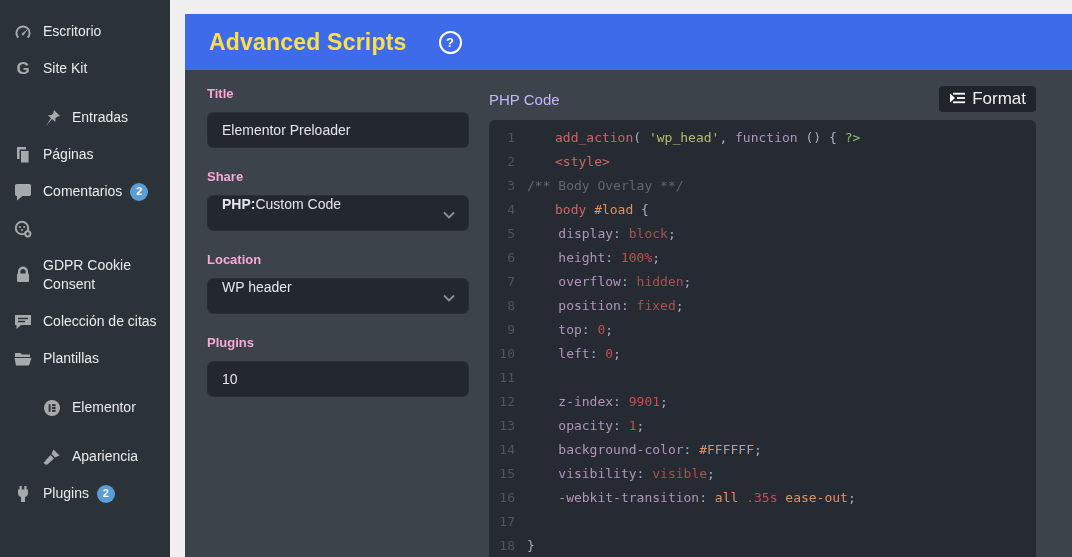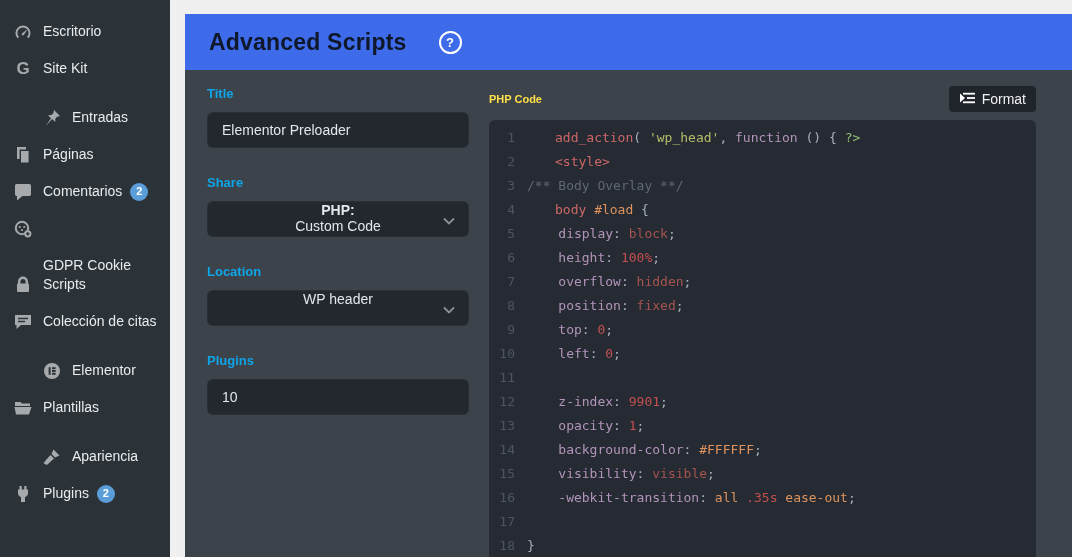--- a/index.html
+++ b/index.html
@@ -9,21 +9,21 @@
     background:#f0f0f1;
     position:relative;
   }
 
   
   .sidebar {
     position:absolute; left:0; top:0; width:170px; height:100%;
     background:var(--sidebar-bg); padding-top:13px;
   }
   .sb-item {
-    display:flex; align-items:flex-end;
+    display:flex; align-items:center;
     padding:9px 8px 9px 13px;
     color:#e9ebed; font-size:14px; line-height:19px; cursor:pointer;
   }
   .sb-item.gap-before { margin-top:12px;padding-left:42px; }
   .sb-icon {
     width:20px; height:19px; flex:none; margin-right:10px;
     display:flex; align-items:center; justify-content:center;
   }
   .sb-icon svg { display:block; }
   .g-letter { font-weight:bold; font-size:17px; color:var(--icon-gray); line-height:19px; }
@@ -39,68 +39,68 @@
   
   .panel {
     position:absolute; left:185px; top:14px; right:0; bottom:0;
     background:var(--panel-bg);
     display:flex; flex-direction:column;
   }
   .panel-header {
     height:56px; flex:none; background:var(--accent);
     display:flex; align-items:center; padding:0 24px;
   }
-  .panel-title { color:#0f172a; font-size:23px; font-weight:bold; letter-spacing:.2px; }
+  .panel-title { color:#fde047; font-size:23px; font-weight:bold; letter-spacing:.2px; }
   .help-icon {
     width:23px; height:23px; margin-left:32px; cursor:pointer;
     border:2px solid #fff; border-radius:50%;
     color:#fff; font-size:13px; font-weight:bold;
     display:flex; align-items:center; justify-content:center;
   }
 
   .panel-body {
     flex:1; min-height:0;
     display:flex; gap:20px;
     padding:16px 36px 0 22px;
   }
 
   
   .form-col { width:262px; flex:none; }
   .fld-label {
-    color:#0ea5e9; font-size:13px; font-weight:bold;
+    color:#f9a8d4; font-size:13px; font-weight:bold;
     margin-bottom:10px; height:16px;
   }
   .field, .field-input {
     width:100%; height:36px;
     background:var(--field-bg);
     border:1px solid rgba(255,255,255,0.04);
     border-radius:6px;
     color:#e3e6ea; font-size:14px;
     padding:0 14px;
-    margin-bottom:27px;
+    margin-bottom:21px;
     font-family:"Liberation Sans", sans-serif;
   }
   .field-input { display:block; outline:none; }
   .field.select {
-    display:flex; align-items:center; cursor:pointer; position:relative;flex-direction:column;
+    display:flex; cursor:pointer; position:relative;
   }
   .select .chevron { position:absolute; right:12px; top:12px; }
   .bold-part { font-weight:bold; }
 
   
   .editor-col { flex:1; min-width:0; display:flex; flex-direction:column; }
   .editor-head {
     display:flex; justify-content:space-between; align-items:center;
     height:26px; margin-bottom:8px;
   }
-  .editor-label { color:#fde047; font-size:11px; font-weight:bold; }
+  .editor-label { color:#c4b5fd; font-size:15px; font-weight:normal; }
   .format-btn {
     height:26px; padding:0 10px; border:none; border-radius:4px;
     background:var(--button-bg); color:#f0f0f1;
-    font-size:14px; font-family:"Liberation Sans", sans-serif;
+    font-size:17px; font-family:"Liberation Sans", sans-serif;
     display:flex; align-items:center; gap:7px; cursor:pointer;
   }
   .editor {
     flex:1; overflow:hidden;
     background:var(--editor-bg);
     border-radius:6px 6px 0 0;
     padding-top:6px;
     font-family:"DejaVu Sans Mono", monospace; font-size:13px;
   }
   .code-line { display:flex; height:24px; line-height:24px; white-space:pre; }
@@ -174,51 +174,51 @@
           </svg>
         </span>
       </div>
       <div class="sb-item">
         <span class="sb-icon">
           <svg viewBox="0 0 20 20" width="20" height="20">
             <path fill="none" stroke="var(--icon-gray)" stroke-width="2.4" d="M6.2 9V6.5a3.8 3.8 0 0 1 7.6 0V9"></path>
             <rect x="4" y="8.6" width="12" height="8.4" rx="1" fill="var(--icon-gray)"></rect>
           </svg>
         </span>
-        <span class="sb-label">GDPR Cookie Scripts</span>
+        <span class="sb-label">GDPR Cookie Consent</span>
       </div>
       <div class="sb-item">
         <span class="sb-icon">
           <svg viewBox="0 0 20 20" width="20" height="20">
             <path fill="var(--icon-gray)" d="M2 3h16v10H8l-4.5 4V13H2z"></path>
             <path d="M5 6.5h10M5 9.5h7" stroke="var(--sidebar-bg)" stroke-width="1.5"></path>
           </svg>
         </span>
         <span class="sb-label">Colección de citas</span>
+      </div>
+      <div class="sb-item">
+        <span class="sb-icon">
+          <svg viewBox="0 0 20 20" width="20" height="20">
+            <path fill="var(--icon-gray)" d="M2 4h5.5L9 5.5h8V8H2z"></path>
+            <path fill="var(--icon-gray)" d="M1.5 9h17L16 16.5H3z"></path>
+          </svg>
+        </span>
+        <span class="sb-label">Plantillas</span>
       </div>
       <div class="sb-item gap-before">
         <span class="sb-icon">
           <svg viewBox="0 0 20 20" width="20" height="20">
             <circle cx="10" cy="10" r="8" fill="var(--icon-gray)"></circle>
             <rect x="6.6" y="6.2" width="2" height="7.6" fill="var(--sidebar-bg)"></rect>
             <rect x="10" y="6.2" width="3.6" height="2" fill="var(--sidebar-bg)"></rect>
             <rect x="10" y="9" width="3.6" height="2" fill="var(--sidebar-bg)"></rect>
             <rect x="10" y="11.8" width="3.6" height="2" fill="var(--sidebar-bg)"></rect>
           </svg>
         </span>
         <span class="sb-label">Elementor</span>
-      </div>
-      <div class="sb-item">
-        <span class="sb-icon">
-          <svg viewBox="0 0 20 20" width="20" height="20">
-            <path fill="var(--icon-gray)" d="M2 4h5.5L9 5.5h8V8H2z"></path>
-            <path fill="var(--icon-gray)" d="M1.5 9h17L16 16.5H3z"></path>
-          </svg>
-        </span>
-        <span class="sb-label">Plantillas</span>
       </div>
       <div class="sb-item gap-before">
         <span class="sb-icon">
           <svg viewBox="0 0 20 20" width="20" height="20">
             <path fill="var(--icon-gray)" d="M11.5 2.5 17.5 8.5 13 10.5 9.5 7z"></path>
             <path fill="var(--icon-gray)" d="M8.5 8 12 11.5l-6.5 6c-1.5.5-3.5-.5-4-2 1-.2 1.8-.8 2-2z"></path>
           </svg>
         </span>
         <span class="sb-label">Apariencia</span>
       </div>

